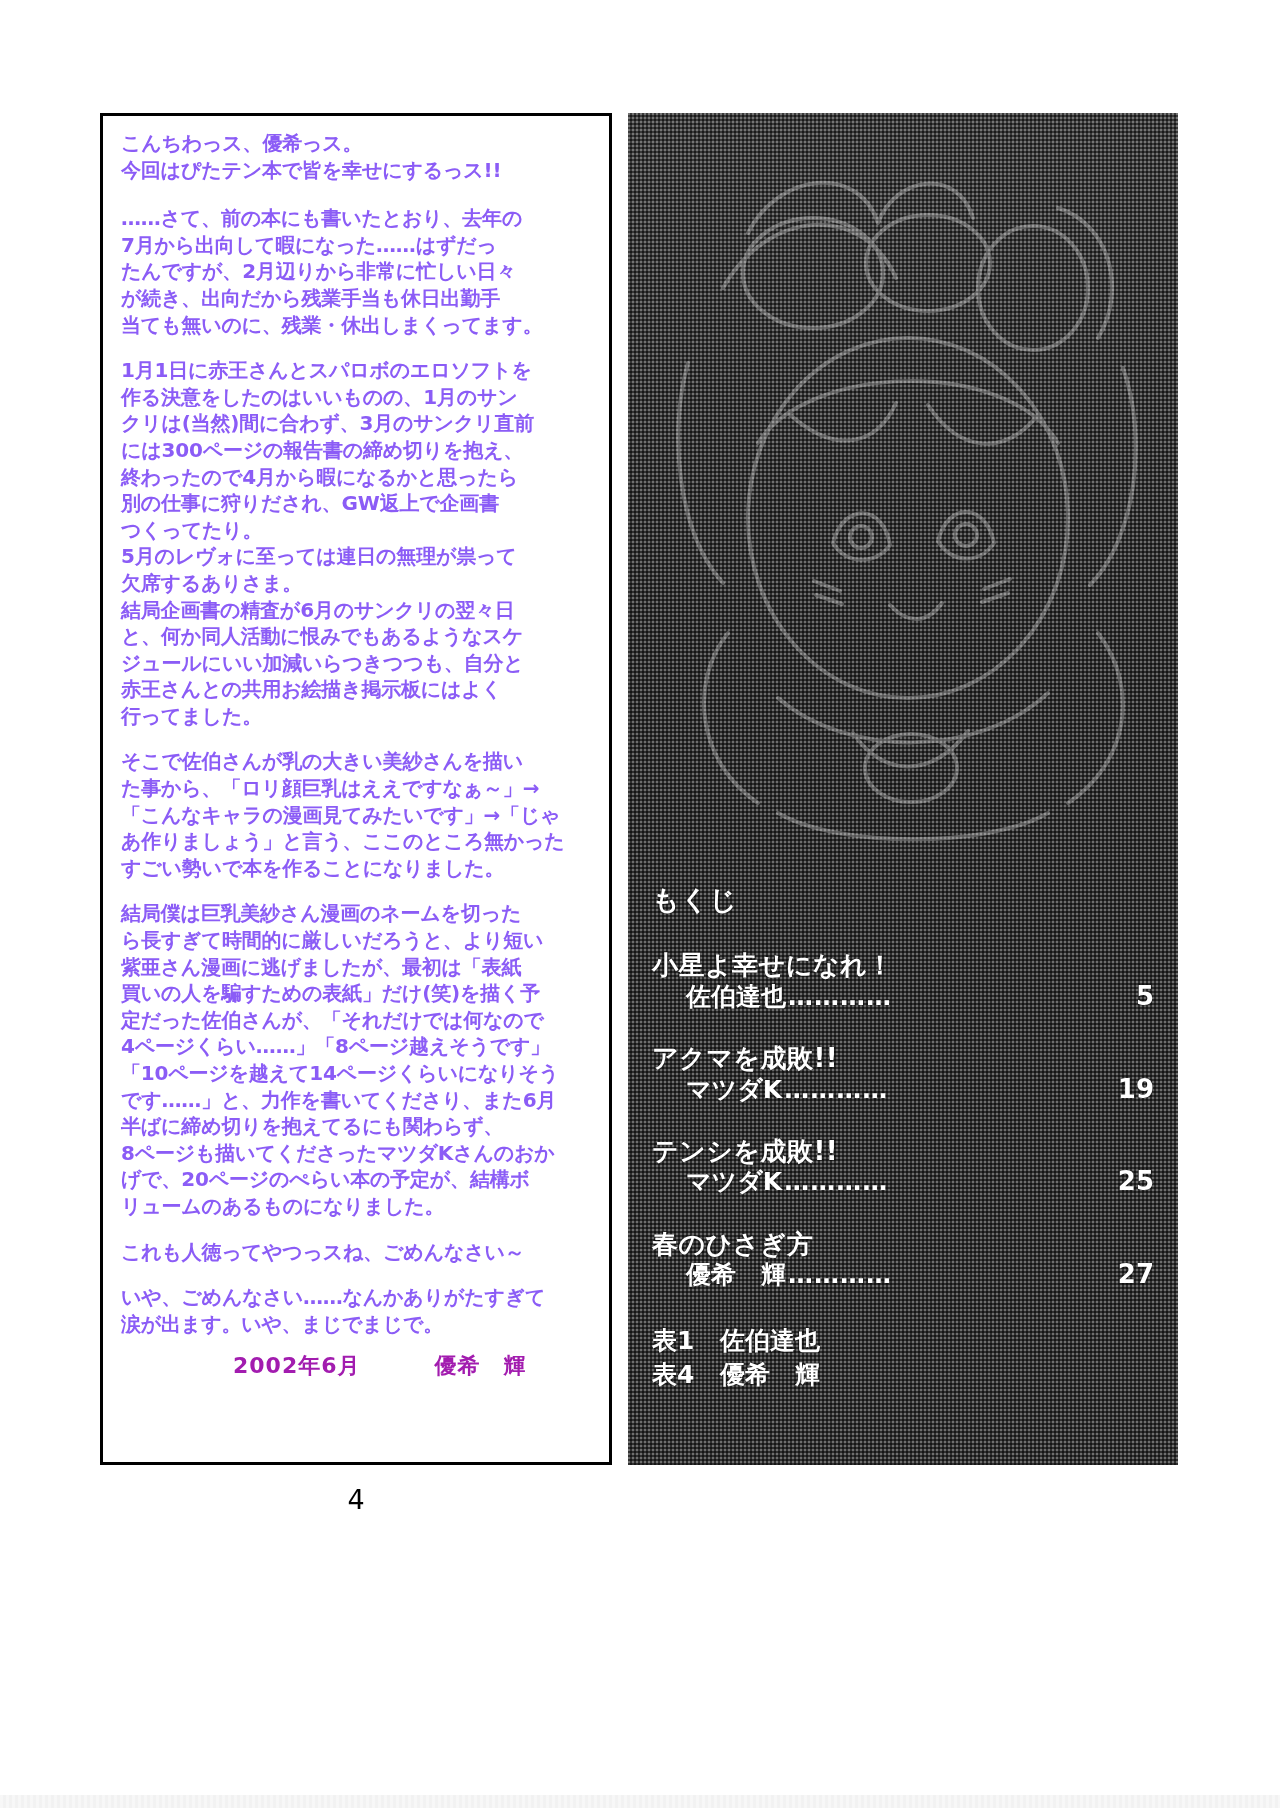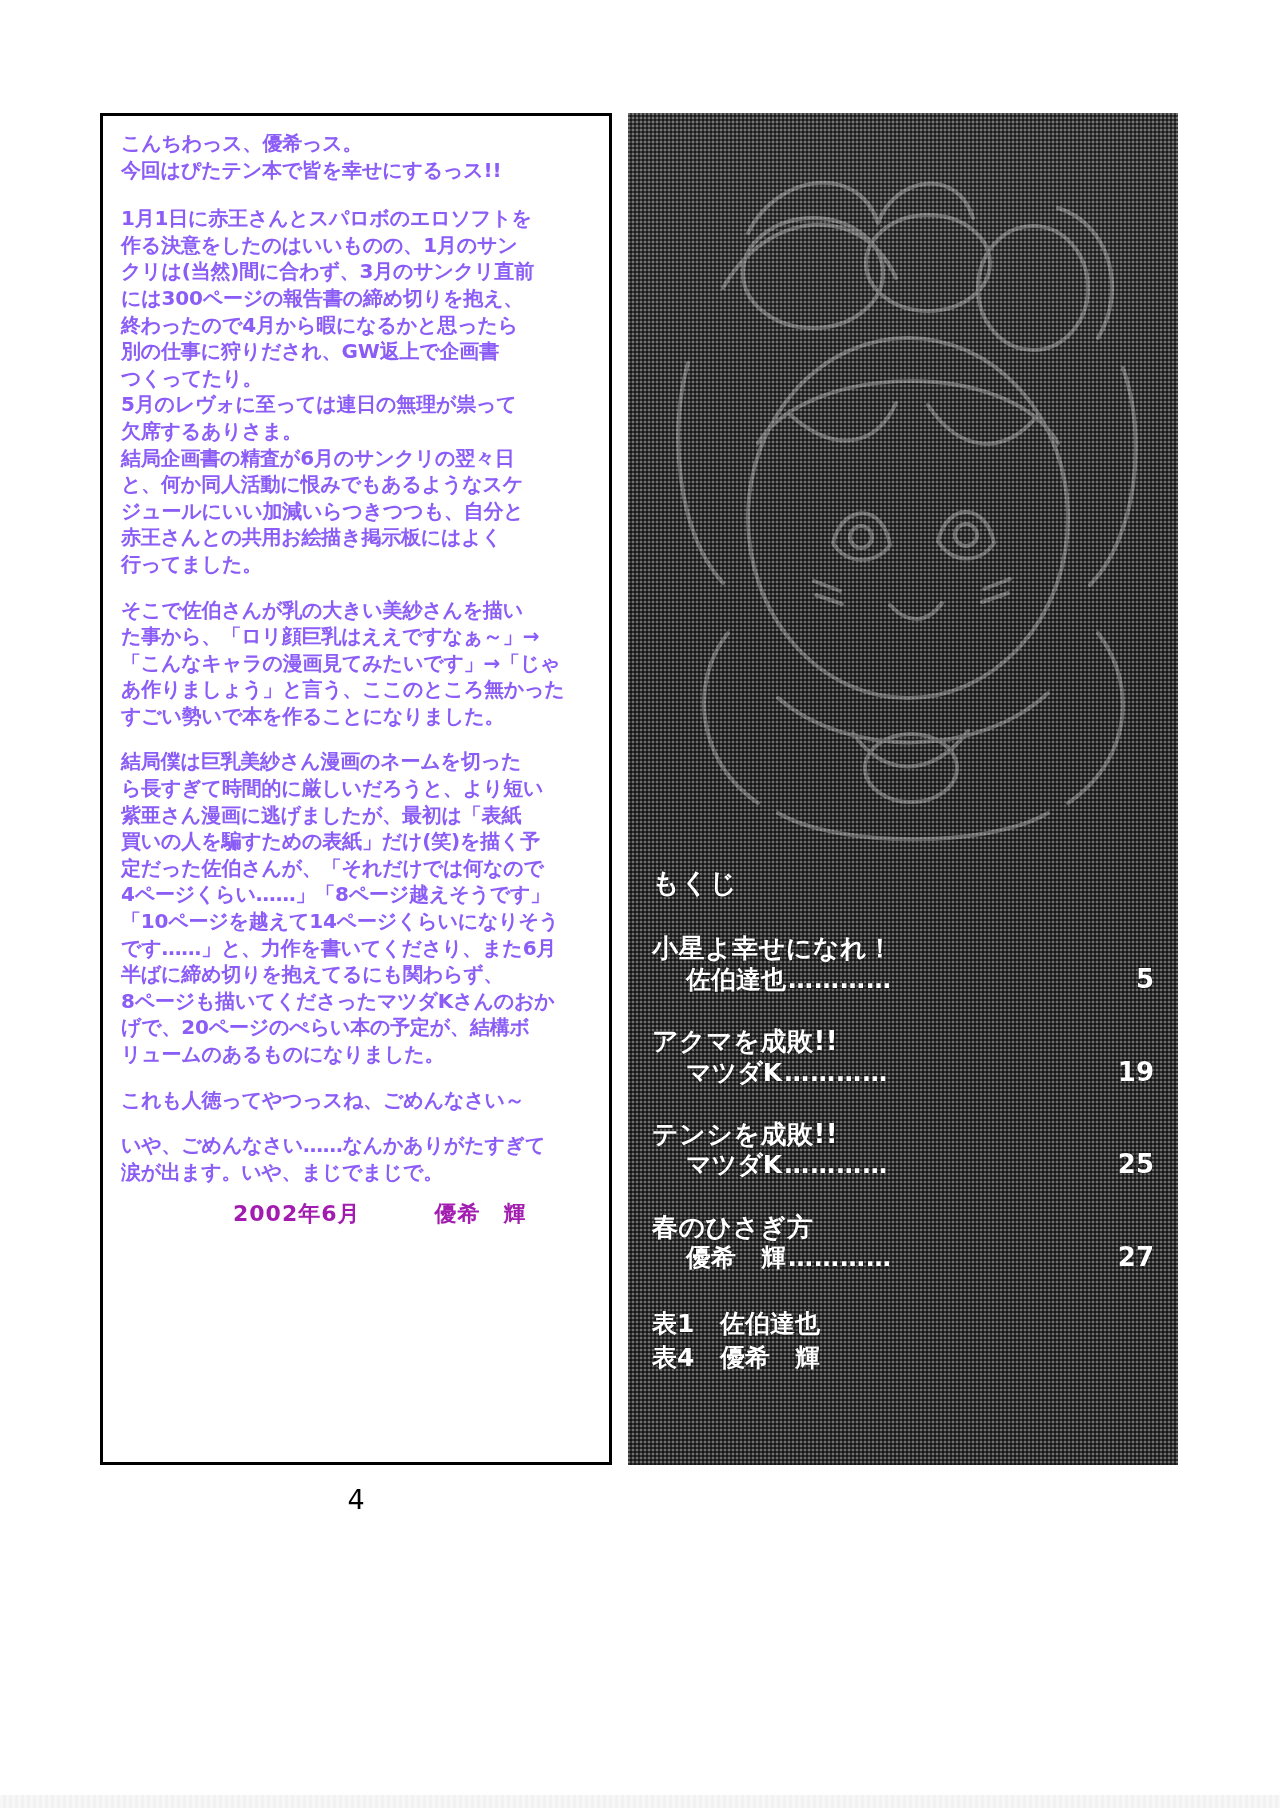--- a/index.html
+++ b/index.html
@@ -89,21 +89,21 @@
     pointer-events: none;
   }
   #illustration-ghost svg { display: block; }
 
   
   #toc-content {
     position: absolute;
     left: 0;
     top: 752px;
     width: 550px;
-    padding: 0 24px 0 24px;
+    padding: 17px 24px 0 24px;
     box-sizing: border-box;
     color: #ffffff;
   }
   .toc-heading {
     font-family: "DejaVu Sans", sans-serif;
     font-weight: bold;
     font-size: 27px;
     letter-spacing: 1px;
     margin-bottom: 32px;
     text-shadow: 0 0 2px #000;
@@ -161,20 +161,25 @@
     background: repeating-linear-gradient(90deg, #f2f2f2 0 3px, #e9e9e9 3px 6px);
     opacity: 0.6;
   }
 </style>
 </head>
 <body>
 
 <div id="afterword-box">
   <p class="para head">こんちわっス、優希っス。
 今回はぴたテン本で皆を幸せにするっス!!</p>
+  <p class="para">……さて、前の本にも書いたとおり、去年の
+7月から出向して暇になった……はずだっ
+たんですが、2月辺りから非常に忙しい日々
+が続き、出向だから残業手当も休日出勤手
+当ても無いのに、残業・休出しまくってます。</p>
   <p class="para">1月1日に赤王さんとスパロボのエロソフトを
 作る決意をしたのはいいものの、1月のサン
 クリは(当然)間に合わず、3月のサンクリ直前
 には300ページの報告書の締め切りを抱え、
 終わったので4月から暇になるかと思ったら
 別の仕事に狩りだされ、GW返上で企画書
 つくってたり。
 5月のレヴォに至っては連日の無理が祟って
 欠席するありさま。
 結局企画書の精査が6月のサンクリの翌々日

